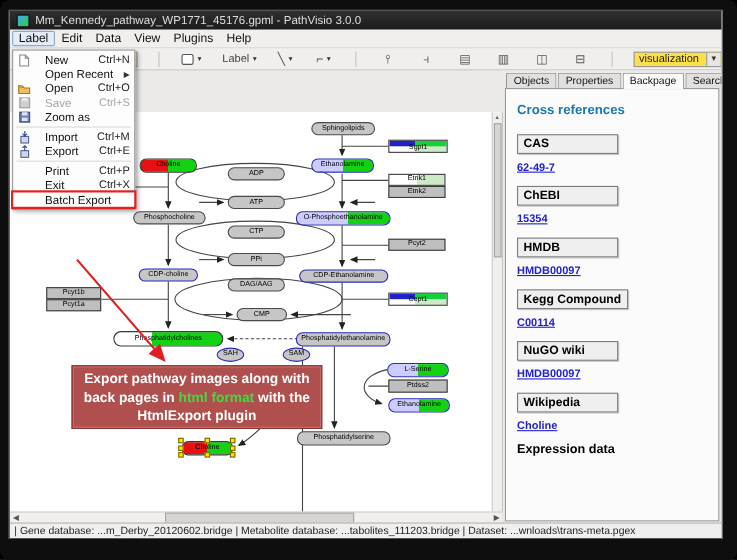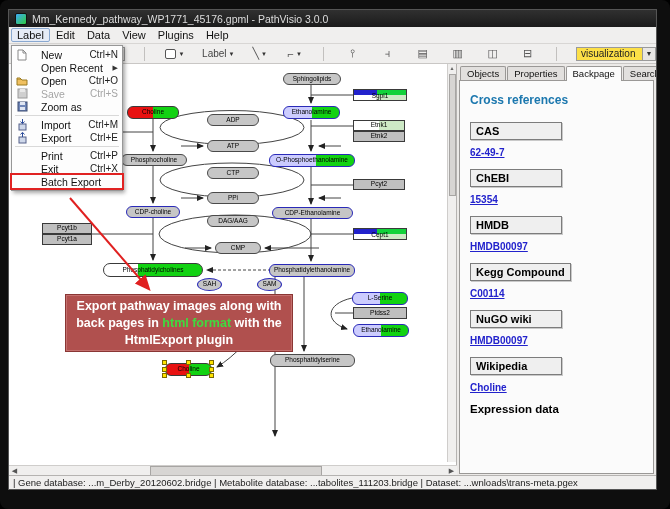--- a/index.html
+++ b/index.html
@@ -18,21 +18,21 @@
   .toolbar{height:19px;background:#f0efee;border-bottom:1px solid #c9c7c5;display:flex;align-items:center;font-size:10px;gap:16px;padding-left:17px;color:#222;}
   .combo{background:#fde047;border:1px solid #9a9a9a;height:14px;display:flex;font-size:10px;padding-left:4px;box-sizing:border-box;}
   .combo .arrowbtn{margin-left:auto;width:12px;height:12px;background:#e8e6e4;border-left:1px solid #9a9a9a;display:flex;align-items:center;justify-content:center;font-size:7px;color:#333;}
   .tsep{width:1px;height:14px;background:#c2c0be;margin:0 3px;}
   .tbtn{height:15px;min-width:15px;display:flex;align-items:center;justify-content:center;font-size:10px;color:#444;padding:0 2px;}
   .tbtn .boxicon{width:12px;height:8px;border:1px solid #555;border-radius:2px;background:#fff;}
   .ddarrow{font-size:6px;color:#333;margin-left:2px;}
   .alignicon{font-size:11px;color:#555;}
   
   .content{position:absolute;left:0;top:54px;right:0;bottom:13px;display:flex;}
-  .canvas-wrap{width:448px;position:relative;background:#fff;border-right:1px solid #b5b3b1;box-sizing:border-box;}
+  .canvas-wrap{width:448px;position:relative;background:#fff;border-right:1px solid #b5b3b1;box-sizing:border-box;margin-top:38px;}
   .canvas{position:absolute;left:0;top:0;width:439px;height:398px;background:#fff;overflow:hidden;}
   .vscroll{position:absolute;right:0;top:0;width:8px;height:398px;background:#f0efee;border-left:1px solid #cfcdcb;font-size:6px;color:#666;text-align:center;}
   .vscroll .vthumb{position:absolute;top:10px;left:1px;width:5px;height:120px;background:#d7d5d3;border:1px solid #a7a5a3;}
   .hscroll{position:absolute;left:0;bottom:0;width:448px;height:11px;background:#f0efee;border-top:1px solid #cfcdcb;display:flex;align-items:center;box-sizing:border-box;}
   .hscroll .sbtn{width:11px;height:10px;font-size:7px;color:#555;display:flex;align-items:center;justify-content:center;}
   .hscroll .hthumb{margin-left:130px;width:170px;height:8px;background:#d7d5d3;border:1px solid #a7a5a3;}
   
   .node{position:absolute;box-sizing:border-box;display:flex;align-items:center;justify-content:center;font-size:6.5px;color:#000;white-space:nowrap;overflow:hidden;line-height:1;}
   .metab{background:#c6c6c6;border:1px solid #4a4a4a;border-radius:6px;}
   .metabblue{background:#c6c6c6;border:1px solid #2a2ab8;border-radius:6px;}

